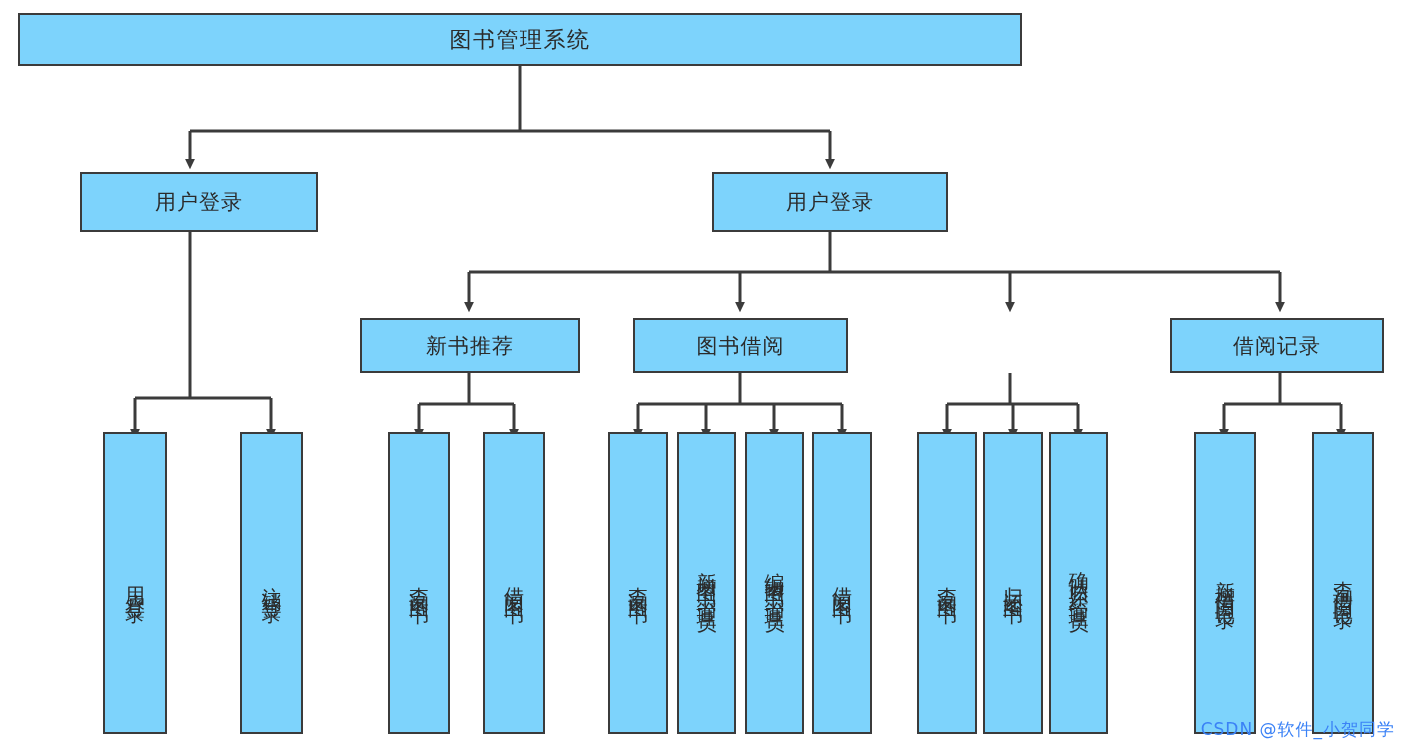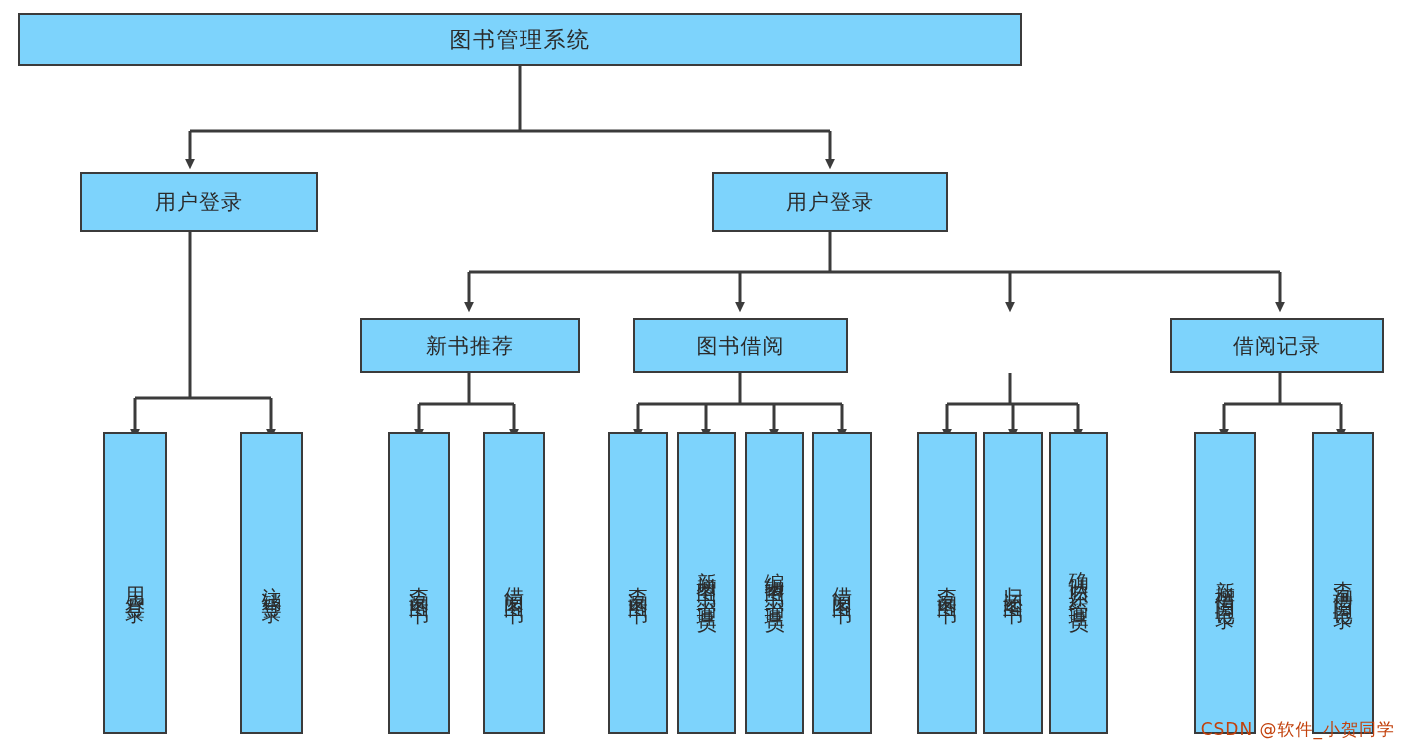--- a/index.html
+++ b/index.html
@@ -51,21 +51,21 @@
     letter-spacing:6px;
     line-height:1.05;
     white-space:nowrap;
     display:block;
   }
   .watermark{
     position:absolute;
     right:10px;
     bottom:6px;
     font-size:17px;
-    color:#c2410c;
+    color:#3b82f6;
     letter-spacing:1px;
     white-space:nowrap;
   }
 </style>
 </head>
 <body>
 
 <div id="stage">
 
   <svg id="wires" viewBox="0 0 1405 747">

